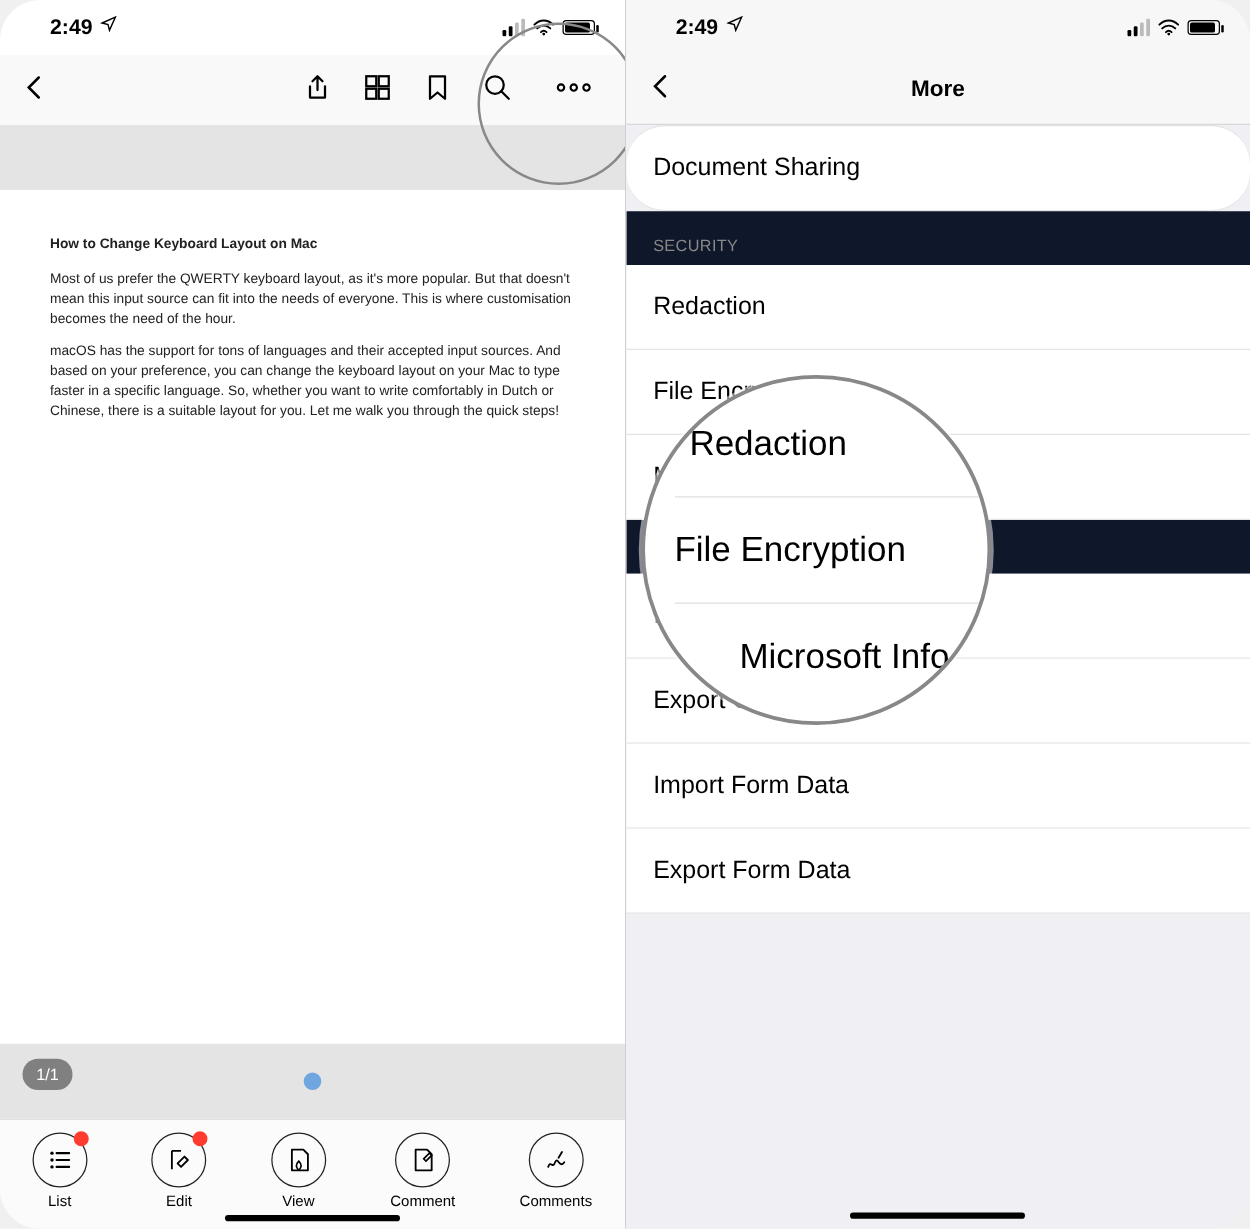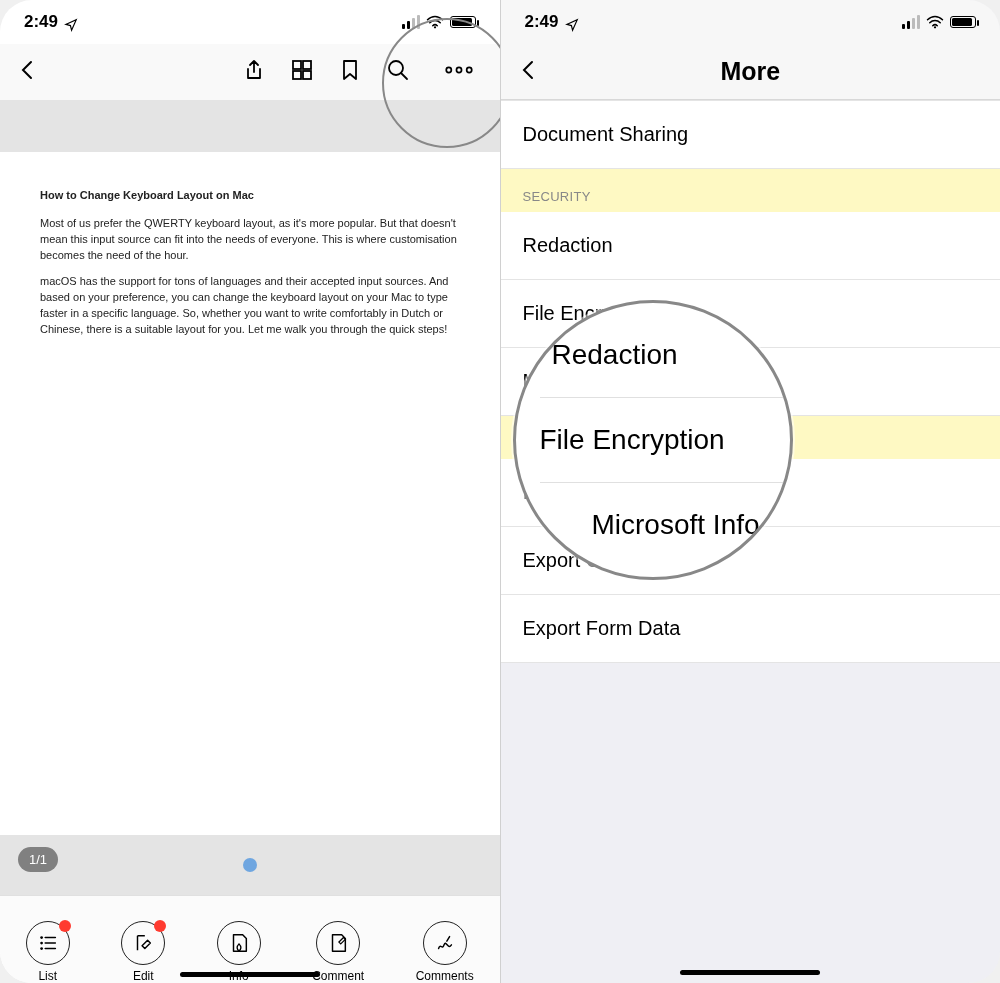--- a/index.html
+++ b/index.html
@@ -25,21 +25,21 @@
   
   .statusbar {
     height: 44px;
     display: flex;
     align-items: center;
     justify-content: space-between;
     padding: 0 24px;
     font-size: 17px;
     font-weight: 600;
   }
-  .status-left { display: flex; align-items: flex-end; gap: 6px; }
+  .status-left { display: flex; align-items: flex-start; gap: 6px; margin-left: 16px; }
   .status-right { display: flex; align-items: center; gap: 6px; }
   .signal-bars { display: inline-flex; align-items: flex-end; gap: 2px; }
   .signal-bars span { width: 3px; background:#000; border-radius:1px; }
   .signal-bars span:nth-child(1){height:5px;}
   .signal-bars span:nth-child(2){height:8px;}
   .signal-bars span:nth-child(3){height:11px; background:#bbb;}
   .signal-bars span:nth-child(4){height:14px; background:#bbb;}
   .battery {
     width: 26px; height: 12px; border:1px solid #000; border-radius:3px; position:relative;
   }
@@ -64,21 +64,21 @@
   .doc-p { margin-bottom:10px; }
   
   .lower-gray { height:60px; background:#e4e4e4; position:relative;}
   .page-pill {
     position:absolute; left:18px; top:12px;
     background:#808080; color:#fff; font-size:13px;
     border-radius:14px; padding:5px 11px;
   }
   .blue-dot { position:absolute; left:50%; top:50%; transform:translate(-50%,-50%); width:14px; height:14px; border-radius:50%; background:#6fa6e0;}
   
-  .tabbar { height:88px; background:#fbfbfb; display:flex; justify-content:space-around; align-items:flex-end; padding-top:10px; border-top:1px solid #e0e0e0; position:relative;}
+  .tabbar { height:88px; background:#fbfbfb; display:flex; justify-content:space-around; align-items:flex-start; padding-top:10px; border-top:1px solid #e0e0e0; position:relative;}
   .tab { display:flex; flex-direction:column; align-items:center; font-size:12px; gap:4px; }
   .tab .circle {
     width:44px; height:44px; border:1.5px solid #222; border-radius:50%;
     display:flex; align-items:center; justify-content:center; position:relative;
   }
   .red-dot { position:absolute; top:-2px; right:-2px; width:12px; height:12px; border-radius:50%; background:#ff3b30;}
   .home-indicator { position:absolute; bottom:6px; left:50%; transform:translateX(-50%); width:140px; height:5px; background:#000; border-radius:3px;}
   .home-indicator-right { position:absolute; bottom:8px; left:50%; transform:translateX(-50%); width:140px; height:5px; background:#000; border-radius:3px;}
 
   
@@ -91,23 +91,23 @@
     pointer-events:none;
     z-index:50;
   }
 
   
   .more-header {
     height:56px; display:flex; align-items:center; justify-content:center; position:relative;
     background:#f7f7f7; border-bottom:1px solid #d8d8d8;
   }
   .more-header .back { position:absolute; left:16px; }
-  .more-title { font-weight:600; font-size:25px;}
+  .more-title { font-weight:600; font-size:18px;}
   .section-header {
-    font-size:13px; color:#888; padding:20px 22px 8px; background:#fef9c3; text-transform:none;
+    font-size:13px; color:#888; padding:20px 22px 8px; background:#0f172a; text-transform:none;
     letter-spacing:0.3px;
   }
   .list-item {
     padding:22px 22px; font-size:20px; background:#fff; border-bottom:1px solid #e4e4e4;
   }
   .list-item:last-child{}
   .gap { height:20px; background:#efeff4;}
 
   
   .lens {
@@ -235,21 +235,21 @@
       </div>
       <span>Edit</span>
     </div>
     <div class="tab">
       <div class="circle">
         <svg style="width:22px;height:22px" viewBox="0 0 24 24">
             <path d="M6 3 H16 L20 7 V21 H6 Z" fill="none" stroke="#000" stroke-width="1.6" stroke-linejoin="round"></path>
             <path d="M12 21 Q8 17 12 13 Q16 17 12 21" fill="none" stroke="#000" stroke-width="1.4"></path>
           </svg>
       </div>
-      <span>Info</span>
+      <span>View</span>
     </div>
     <div class="tab">
       <div class="circle">
         <svg style="width:22px;height:22px" viewBox="0 0 24 24">
             <path d="M6 3 H16 L20 7 V21 H6 Z" fill="none" stroke="#000" stroke-width="1.6" stroke-linejoin="round"></path>
             <path d="M15 13 L20 8 L18 6 L13 11 Z" fill="none" stroke="#000" stroke-width="1.4"></path>
           </svg>
       </div>
       <span>Comment</span>
     </div>
@@ -294,31 +294,32 @@
   <div class="more-header">
     <div class="back">
       <svg class="icon-svg" viewBox="0 0 24 24">
           <path d="M15 4 L7 12 L15 20" fill="none" stroke="#000" stroke-width="2" stroke-linecap="round"></path>
         </svg>
     </div>
     <div class="more-title">More</div>
   </div>
 
   <div class="right-content">
-    <div class="list-item" style="border-top:1px solid #e4e4e4;">Document Sharing</div>
+    <div class="list-item" style="border-top:1px solid #e4e4e4;border-radius:31px;">Document Sharing</div>
 
     <div class="section-header">SECURITY</div>
     <div class="list-item">Redaction</div>
     <div class="list-item">File Encryption</div>
     <div class="list-item">Microsoft Information Protect</div>
 
     <div class="section-header">COMMENT</div>
     <div class="list-item">Import Comments</div>
     <div class="list-item">Export Comments</div>
 
+    <div class="list-item">Import Form Data</div>
     <div class="list-item">Export Form Data</div>
     <div class="gap"></div>
 
     <div class="lens">
       <div class="lens-row small-top" style="text-align:left; padding-left:12px;">
         <span>Redaction</span>
       </div>
       <div class="lens-row" style="font-weight:400;">
         <span>File Encryption</span>
       </div>

